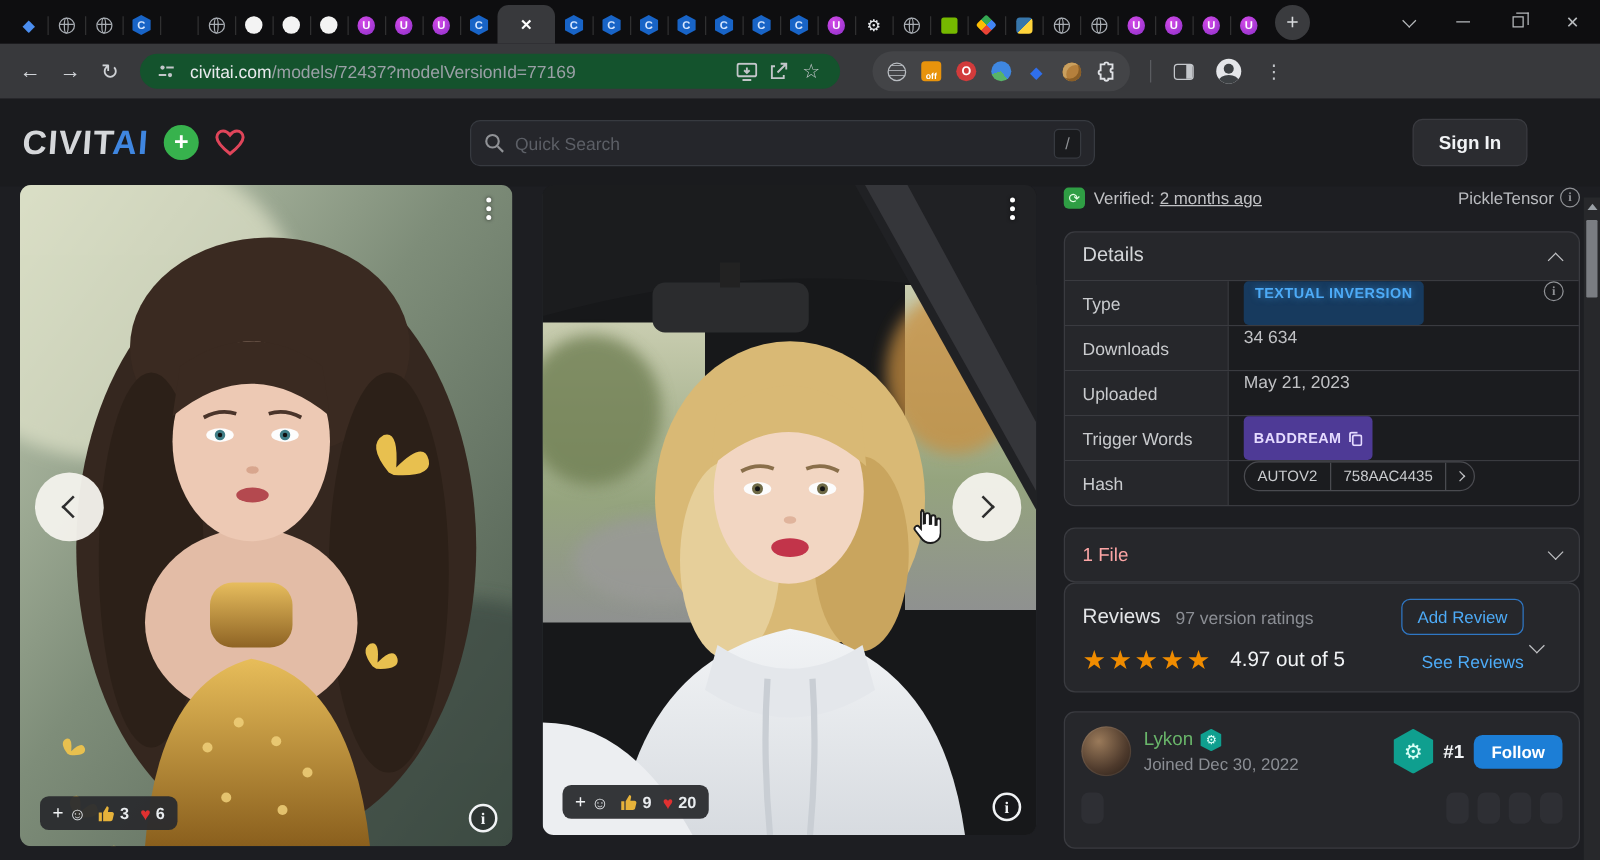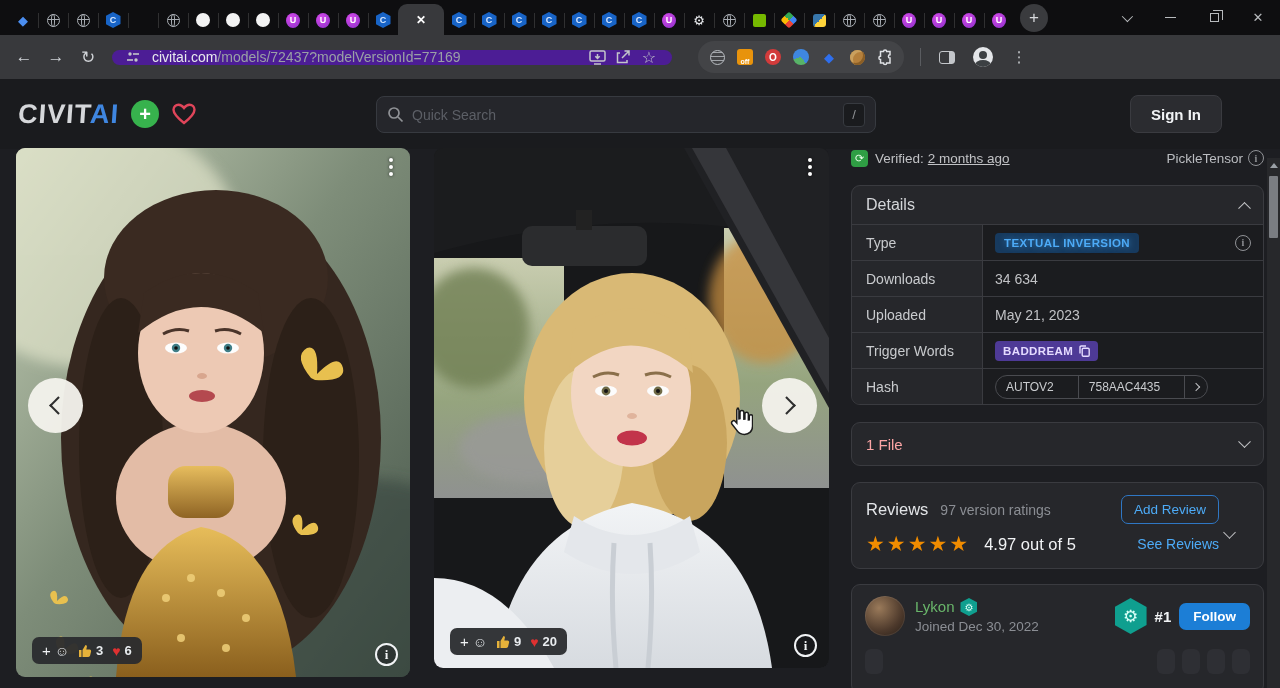--- a/index.html
+++ b/index.html
@@ -32,21 +32,21 @@
   .newtab { width:28px; height:28px; margin:0 0 3px 6px; border-radius:50%; background:#3a3b3e; color:#d7d9dc; font-size:17px; display:flex; align-items:center; justify-content:center; cursor:pointer; }
   .winctrl { margin-left:auto; display:flex; align-items:center; height:35px; }
   .winbtn { width:44px; height:35px; display:flex; align-items:center; justify-content:center; color:#b7babd; font-size:13px; cursor:pointer; }
   .chev-down { width:8px; height:8px; border-right:1.6px solid #b7babd; border-bottom:1.6px solid #b7babd; transform:rotate(45deg) translateY(-2px); }
   .min-glyph { width:11px; border-top:1.6px solid #b7babd; }
   .restore-glyph { width:9px; height:9px; border:1.3px solid #b7babd; position:relative; }
   .restore-glyph::before { content:""; position:absolute; left:2px; top:-4px; width:9px; height:9px; border:1.3px solid #b7babd; border-left:none; border-bottom:none; }
 
   .toolbar { position:absolute; left:0; top:35px; width:1280px; height:44px; background:#38393c; display:flex; align-items:center; padding:0 8px; }
   .navbtn { width:32px; height:32px; border-radius:50%; display:flex; align-items:center; justify-content:center; color:#cfd2d6; font-size:17px; cursor:pointer; }
-  .omnibox { flex:0 0 auto; width:560px; height:15px; margin-left:8px; background:#4c1d95; border-radius:16px; display:flex; align-items:center; padding:0 10px; }
+  .omnibox { flex:0 0 auto; width:560px; height:28px; margin-left:8px; background:#14532d; border-radius:16px; display:flex; align-items:center; padding:0 10px; }
   .siteinfo { width:22px; height:22px; display:flex; align-items:center; justify-content:center; margin-right:8px; cursor:pointer; }
   .urltext { flex:1; font-size:14px; white-space:nowrap; overflow:hidden; }
   .urlhost { color:#e8eaed; }
   .urlpath { color:#9aa0a6; }
   .omni-ic { width:26px; height:26px; display:flex; align-items:center; justify-content:center; color:#c3c6ca; cursor:pointer; }
   .ext-area { display:flex; align-items:center; margin-left:26px; gap:10px; background:#434447; border-radius:16px; padding:0 10px; height:32px; }
   .ext { width:18px; height:18px; display:flex; align-items:center; justify-content:center; position:relative; cursor:pointer; }
   .ext-globe { width:15px; height:15px; border:1.4px solid #b9bdc2; border-radius:50%; background:repeating-linear-gradient(0deg, transparent 0 3px, rgba(185,189,194,.8) 3px 4px); }
   .ext-off { width:16px; height:16px; border-radius:3px; background:#e8930c; color:#fff; font-size:7px; font-weight:bold; display:flex; align-items:flex-end; justify-content:center; }
   .ext-o { width:16px; height:16px; border-radius:50%; background:#d23b3b; color:#fff; font-size:10px; font-weight:bold; display:flex; align-items:center; justify-content:center; }
@@ -109,34 +109,34 @@
   .i-ring { width:16px; height:16px; border:1.4px solid #909296; border-radius:50%; color:#909296; font-size:10px; font-weight:bold; font-family:"Liberation Serif", serif; display:flex; align-items:center; justify-content:center; cursor:pointer; }
 
   .panel { background:#26272b; border:1px solid #3a3b40; border-radius:9px; overflow:hidden; }
   .details-panel { margin-top:17px; }
   .panel-head { height:38px; display:flex; align-items:center; padding:0 14px; color:#d4d6d9; font-size:16px; cursor:pointer; }
   .panel-head .chev { margin-left:auto; width:9px; height:9px; border-right:1.8px solid #c1c2c5; border-bottom:1.8px solid #c1c2c5; }
   .chev.up { transform:rotate(-135deg) translate(-2px,-2px); }
   .chev.down { transform:rotate(45deg) translate(-2px,-2px); }
   .dt-row { display:flex; border-top:1px solid #3a3b40; min-height:36px; align-items:stretch; }
   .dt-label { flex:0 0 130px; display:flex; align-items:center; padding:0 14px; color:#c9cbce; font-size:14px; background:#26272b; }
-  .dt-value { flex:1; display:flex; align-items:center; padding:0 12px; color:#c1c2c5; font-size:14px; background:#1b1c1f; border-left:1px solid #3a3b40; }
+  .dt-value { flex:1; display:flex; padding:0 12px; color:#c1c2c5; font-size:14px; background:#1b1c1f; border-left:1px solid #3a3b40; }
   .badge-blue { background:#173a5e; color:#4dabf7; font-size:11.5px; font-weight:bold; letter-spacing:.4px; padding:4px 9px; border-radius:4px; text-shadow:0 0 6px rgba(77,171,247,.6); }
   .badge-purple { background:#4e3a96; color:#e5dbff; font-size:11.5px; font-weight:bold; letter-spacing:.4px; padding:4px 8px; border-radius:4px; display:inline-flex; align-items:center; gap:6px; }
   .hash-pill { display:inline-flex; align-items:stretch; border:1px solid #4a4b50; border-radius:14px; overflow:hidden; height:24px; cursor:pointer; }
   .hash-seg { display:flex; align-items:center; padding:0 10px; color:#c9cbce; font-size:12px; font-weight:normal; }
-  .hash-seg + .hash-seg { border-left:1px solid #4a4b50;margin-left:14px; }
+  .hash-seg + .hash-seg { border-left:1px solid #4a4b50; }
   .hash-seg.chevseg { padding:0 8px; }
   .hash-seg .chev { width:6px; height:6px; border-right:1.6px solid #c1c2c5; border-bottom:1.6px solid #c1c2c5; transform:rotate(-45deg); }
   .row-flex-right { margin-left:auto; }
 
   .file-panel { margin-top:17px; }
   .file-panel .panel-head { height:42px; font-size:15px; color:#fca5a5; }
 
-  .reviews-panel { margin-top:16px; padding:12px 14px; }
+  .reviews-panel { padding:12px 14px; }
   .rv-top { display:flex; align-items:center; }
   .rv-title { color:#e3e5e8; font-size:16.5px; }
   .rv-count { color:#8b8e94; font-size:14px; margin-left:12px; }
   .add-review { margin-left:auto; margin-right:30px; height:29px; padding:0 12px; border:1px solid #2f77c4; border-radius:7px; background:transparent; color:#4dabf7; font-size:13.5px; display:flex; align-items:center; cursor:pointer; font-family:"Liberation Sans", sans-serif; }
   .rv-chev { position:absolute; right:30px; margin-top:4px; width:9px; height:9px; border-right:1.8px solid #c1c2c5; border-bottom:1.8px solid #c1c2c5; transform:rotate(45deg); cursor:pointer; }
   .rv-bottom { display:flex; align-items:center; margin-top:8px; }
   .stars { color:#f08c00; font-size:21px; letter-spacing:2px; }
   .rv-score { color:#f1f3f5; font-size:16.5px; margin-left:14px; }
   .see-reviews { margin-left:auto; margin-right:30px; color:#4dabf7; font-size:14px; cursor:pointer; }
 

